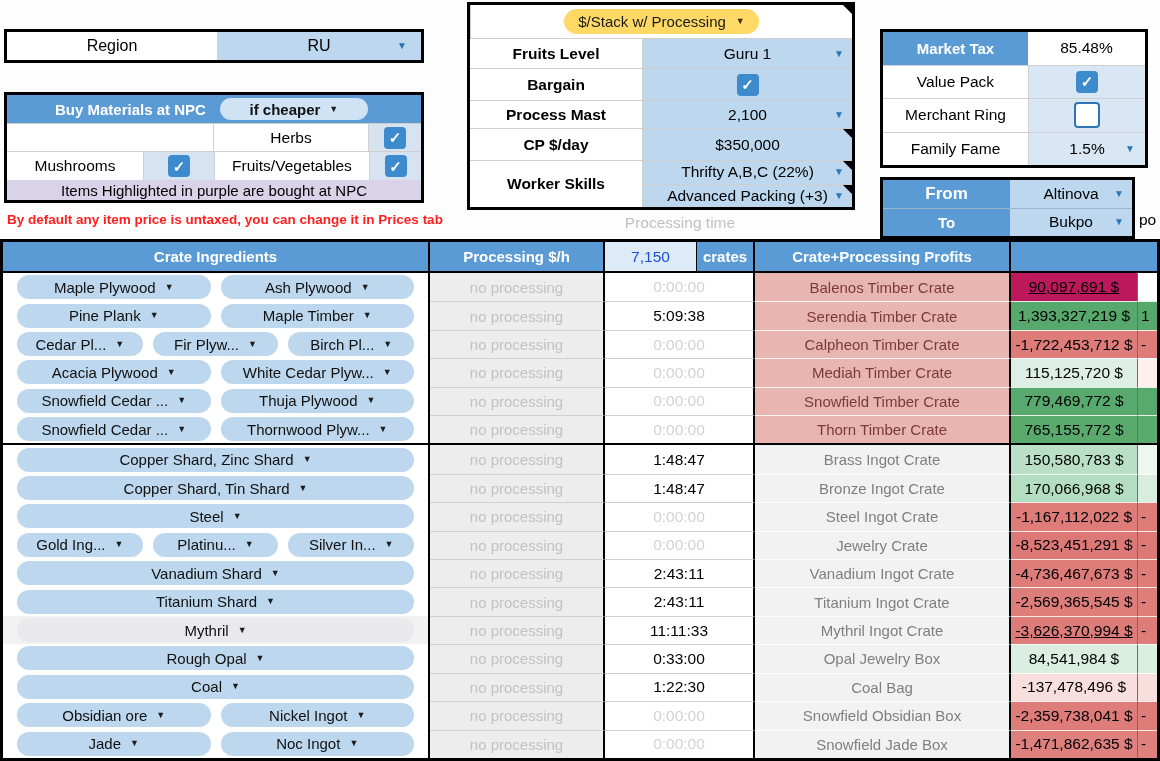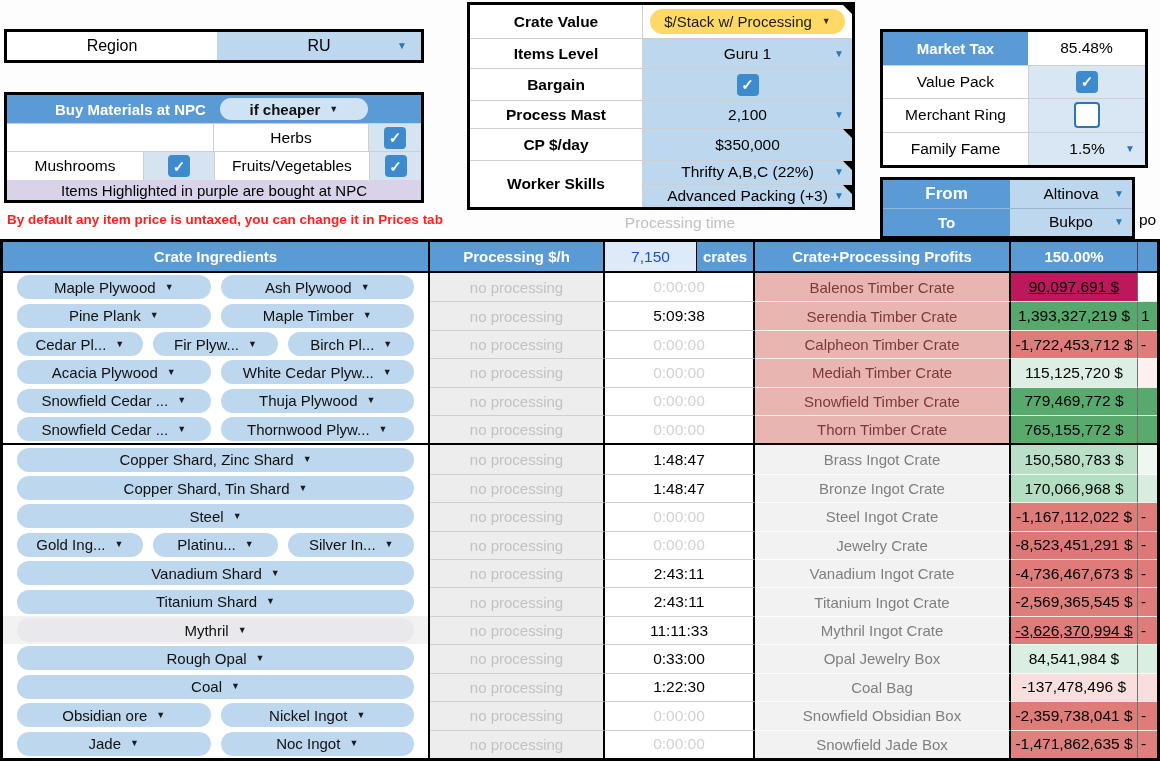--- a/index.html
+++ b/index.html
@@ -96,30 +96,29 @@
         <span class="cb">✓</span>
       </div>
     </div>
     <div class="flex center lab" style="flex:1;background:#d9d2e9;font-size:15px;">Items Highlighted in purple are bought at NPC</div>
   </div>
 
   <div class="abs" id="warning" style="left:7px;top:212px;width:440px;">By default any item price is untaxed, you can change it in Prices tab</div>
 
   <div class="abs bbox" style="left:467px;top:2px;width:388px;height:208px;display:flex;flex-direction:column;">
     <div class="flex" style="height:33px;flex:none;">
-      <div class="flex center lab b" style="width:172px;height:100%;">Crate Value</div>
       <div class="flex center vline corner" style="flex:1;height:100%;background:#fff;">
         <span class="goldpill">
           <span>$/Stack w/ Processing</span>
           <span class="arrow" style="color:#3b2f00;">▼</span>
         </span>
       </div>
     </div>
     <div class="flex rowline" style="height:29px;flex:none;">
-      <div class="flex center lab b" style="width:172px;height:100%;">Items Level</div>
+      <div class="flex center lab b" style="width:172px;height:100%;">Fruits Level</div>
       <div class="flex center vline" style="flex:1;height:100%;background:#bdd7ee;position:relative;">
         <span class="lab">Guru 1</span>
         <span class="arrow blue" style="position:absolute;right:8px;">▼</span>
       </div>
     </div>
     <div class="flex rowline" style="height:31px;flex:none;">
       <div class="flex center lab b" style="width:172px;height:100%;">Bargain</div>
       <div class="flex center vline" style="flex:1;height:100%;background:#bdd7ee;">
         <span class="cb">✓</span>
       </div>
@@ -198,21 +197,20 @@
 
   <div class="abs center" id="ptime" style="left:560px;top:214px;width:240px;text-align:center;">Processing time</div>
 
   <div class="abs" id="table">
     <div id="thead">
       <div class="h h-ing hdr-blue">Crate Ingredients</div>
       <div class="h h-proc hdr-blue">Processing $/h</div>
       <div class="h h-num">7,150</div>
       <div class="h h-crates hdr-blue">crates</div>
       <div class="h h-name hdr-blue">Crate+Processing Profits</div>
-      <div class="h h-pct hdr-blue">150.00%</div>
       <div class="h h-cut hdr-blue"></div>
     </div>
     <div id="rows">
         <div class="trow">
           <div class="c c-ing">
             <div class="pillwrap">
               <div class="pill">
                 <span>Maple Plywood</span>
                 <span class="arrow">▼</span>
               </div>

